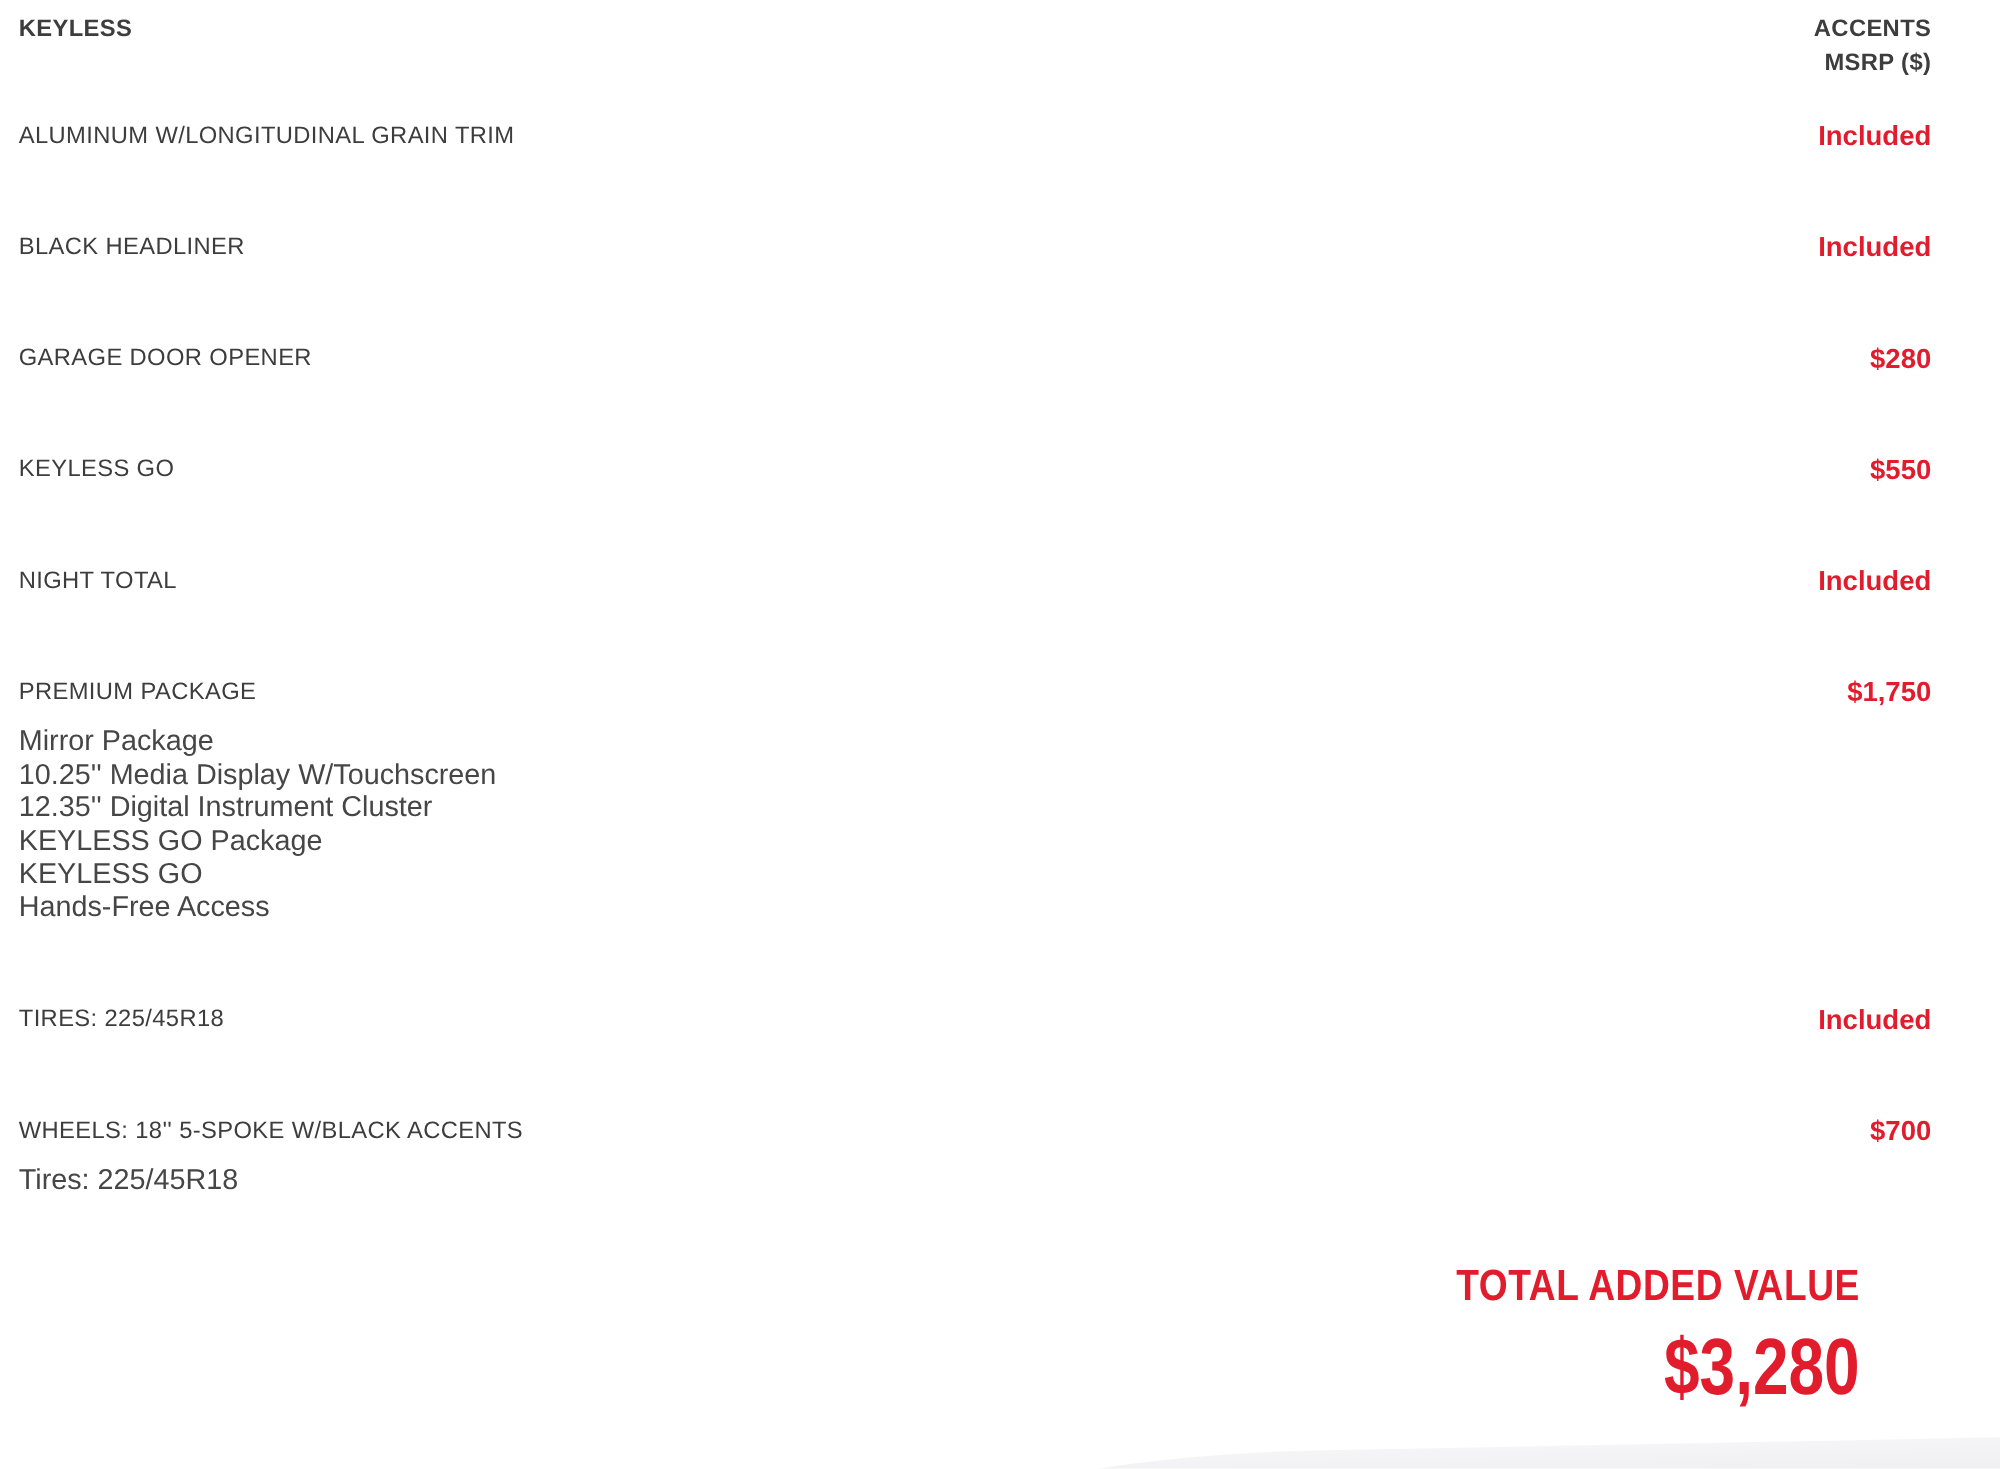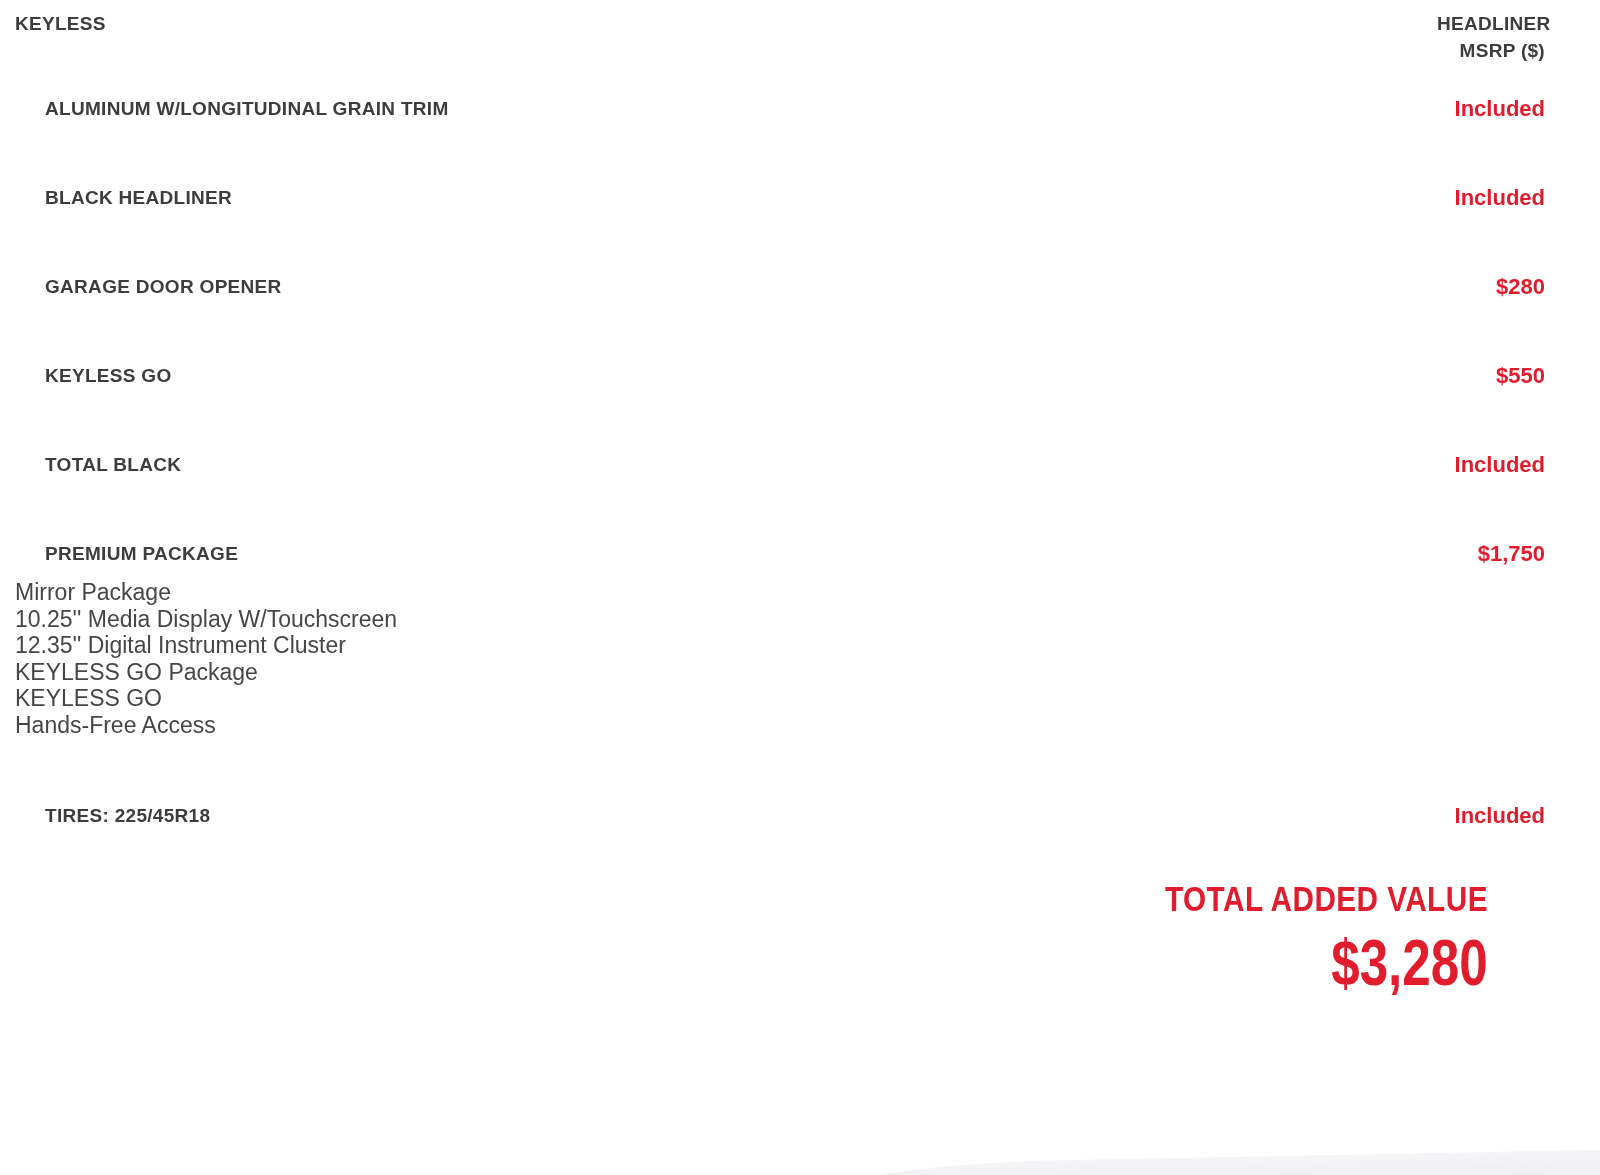--- a/index.html
+++ b/index.html
@@ -25,21 +25,21 @@
   }
   .th-msrp{
     width:108px;font-size:19px;font-weight:bold;letter-spacing:.3px;
     line-height:27px;text-align:right;color:var(--title-text);
   }
   .option-row{
     display:flex;justify-content:space-between;align-items:flex-start;
     padding:33px 0;
   }
   .option-name{
-    font-size:19px;font-weight:bold;letter-spacing:.3px;line-height:23px;color:var(--title-text);margin-left:30px;
+    font-size:19px;font-weight:normal;letter-spacing:.3px;line-height:23px;color:var(--title-text);
   }
   .option-details{
     list-style:none;margin:14px 0 0;padding:0;
     font-size:23px;font-weight:400;color:var(--detail-text);line-height:26.5px;
   }
   .option-price{
     font-size:22px;font-weight:bold;color:var(--accent-red);
     line-height:23px;white-space:nowrap;flex-shrink:0;padding-left:30px;
   }
   .total{margin-top:20px;padding-right:57px;text-align:right;}
@@ -62,21 +62,21 @@
   }
 </style>
 </head>
 <body>
 
 <div class="page">
   <div class="table">
 
     <div class="thead">
       <div class="th-option">KEYLESS</div>
-      <div class="th-msrp">HEADLINER MSRP ($)</div>
+      <div class="th-msrp">ACCENTS MSRP ($)</div>
     </div>
 
     <div id="rows">
   <div class="option-row">
     <div class="option-cell">
       <div class="option-name">ALUMINUM W/LONGITUDINAL GRAIN TRIM</div>
 
     </div>
     <div class="option-price">Included</div>
   </div>
@@ -100,21 +100,21 @@
   <div class="option-row">
     <div class="option-cell">
       <div class="option-name">KEYLESS GO</div>
 
     </div>
     <div class="option-price">$550</div>
   </div>
 
   <div class="option-row">
     <div class="option-cell">
-      <div class="option-name">TOTAL BLACK</div>
+      <div class="option-name">NIGHT TOTAL</div>
 
     </div>
     <div class="option-price">Included</div>
   </div>
 
   <div class="option-row">
     <div class="option-cell">
       <div class="option-name">PREMIUM PACKAGE</div>
       <ul class="option-details">
               <li>Mirror Package</li>
@@ -129,20 +129,29 @@
   </div>
 
   <div class="option-row">
     <div class="option-cell">
       <div class="option-name">TIRES: 225/45R18</div>
 
     </div>
     <div class="option-price">Included</div>
   </div>
 
+  <div class="option-row">
+    <div class="option-cell">
+      <div class="option-name">WHEELS: 18'' 5-SPOKE W/BLACK ACCENTS</div>
+      <ul class="option-details">
+              <li>Tires: 225/45R18</li>
+            </ul>
+    </div>
+    <div class="option-price">$700</div>
+  </div>
 </div>
 
     <div class="total">
       <div class="total-label-row">
         <span class="total-label">TOTAL ADDED VALUE</span>
       </div>
       <div class="total-amount-row">
         <span class="total-amount">$3,280</span>
       </div>
     </div>

